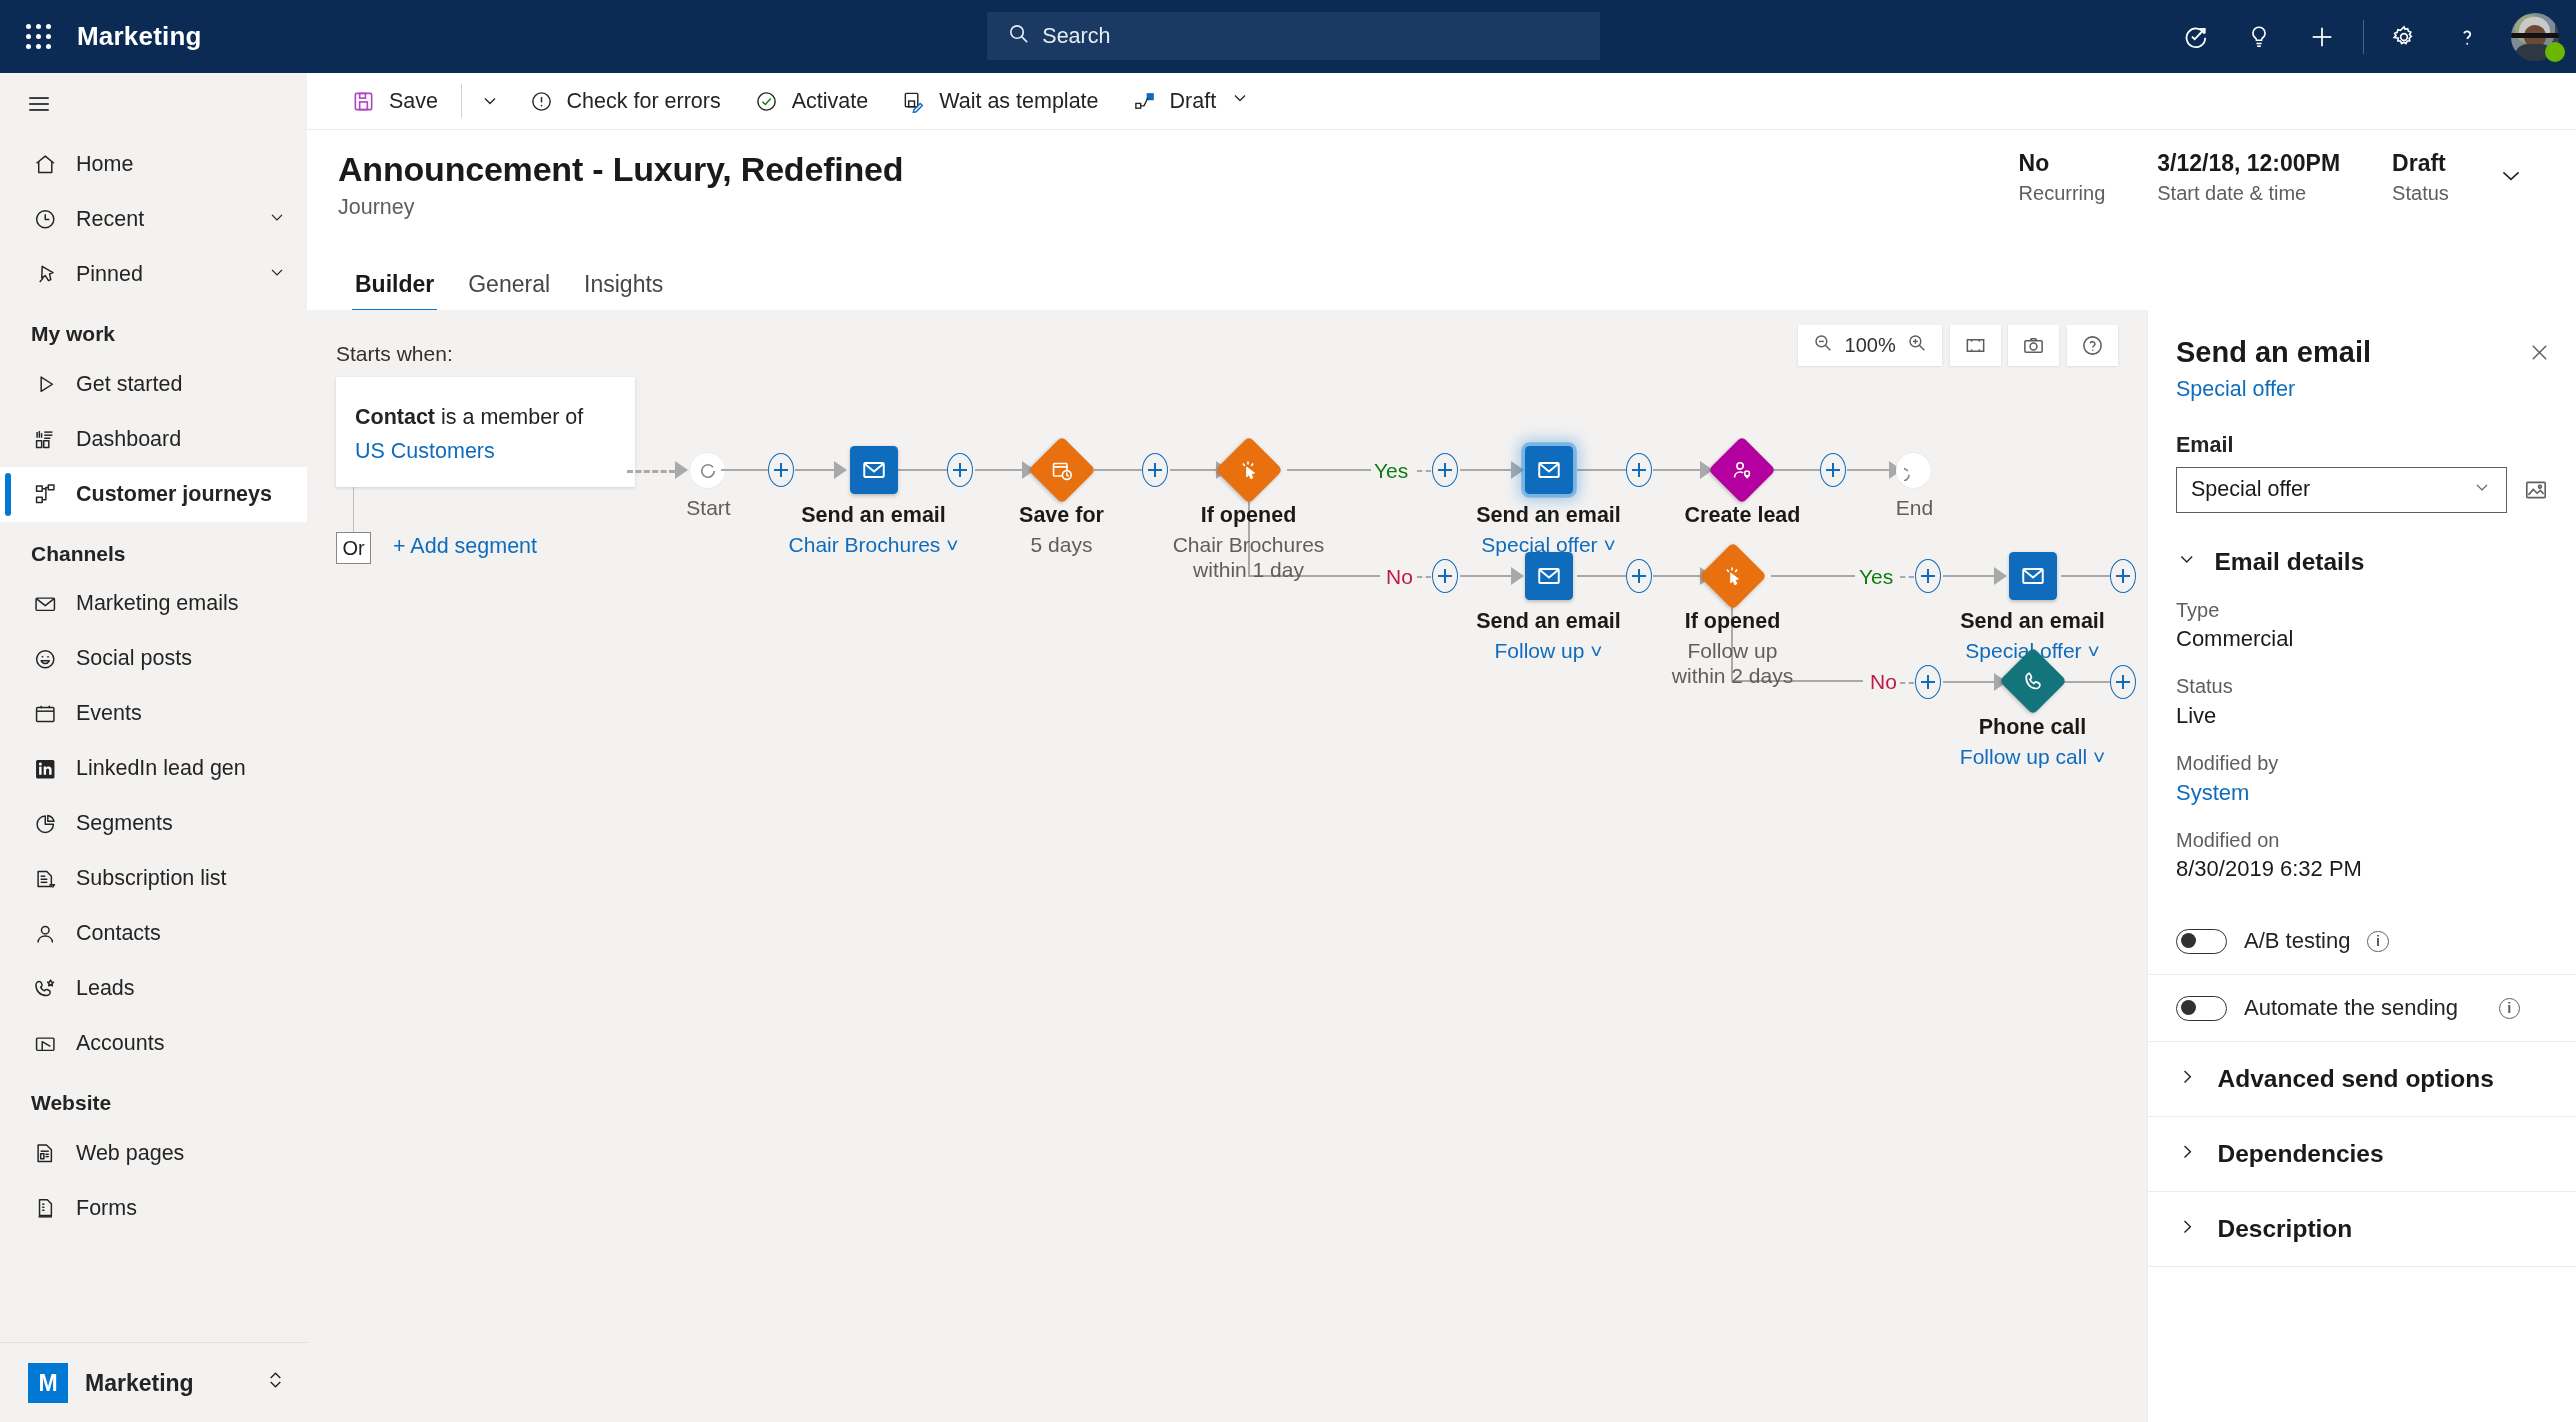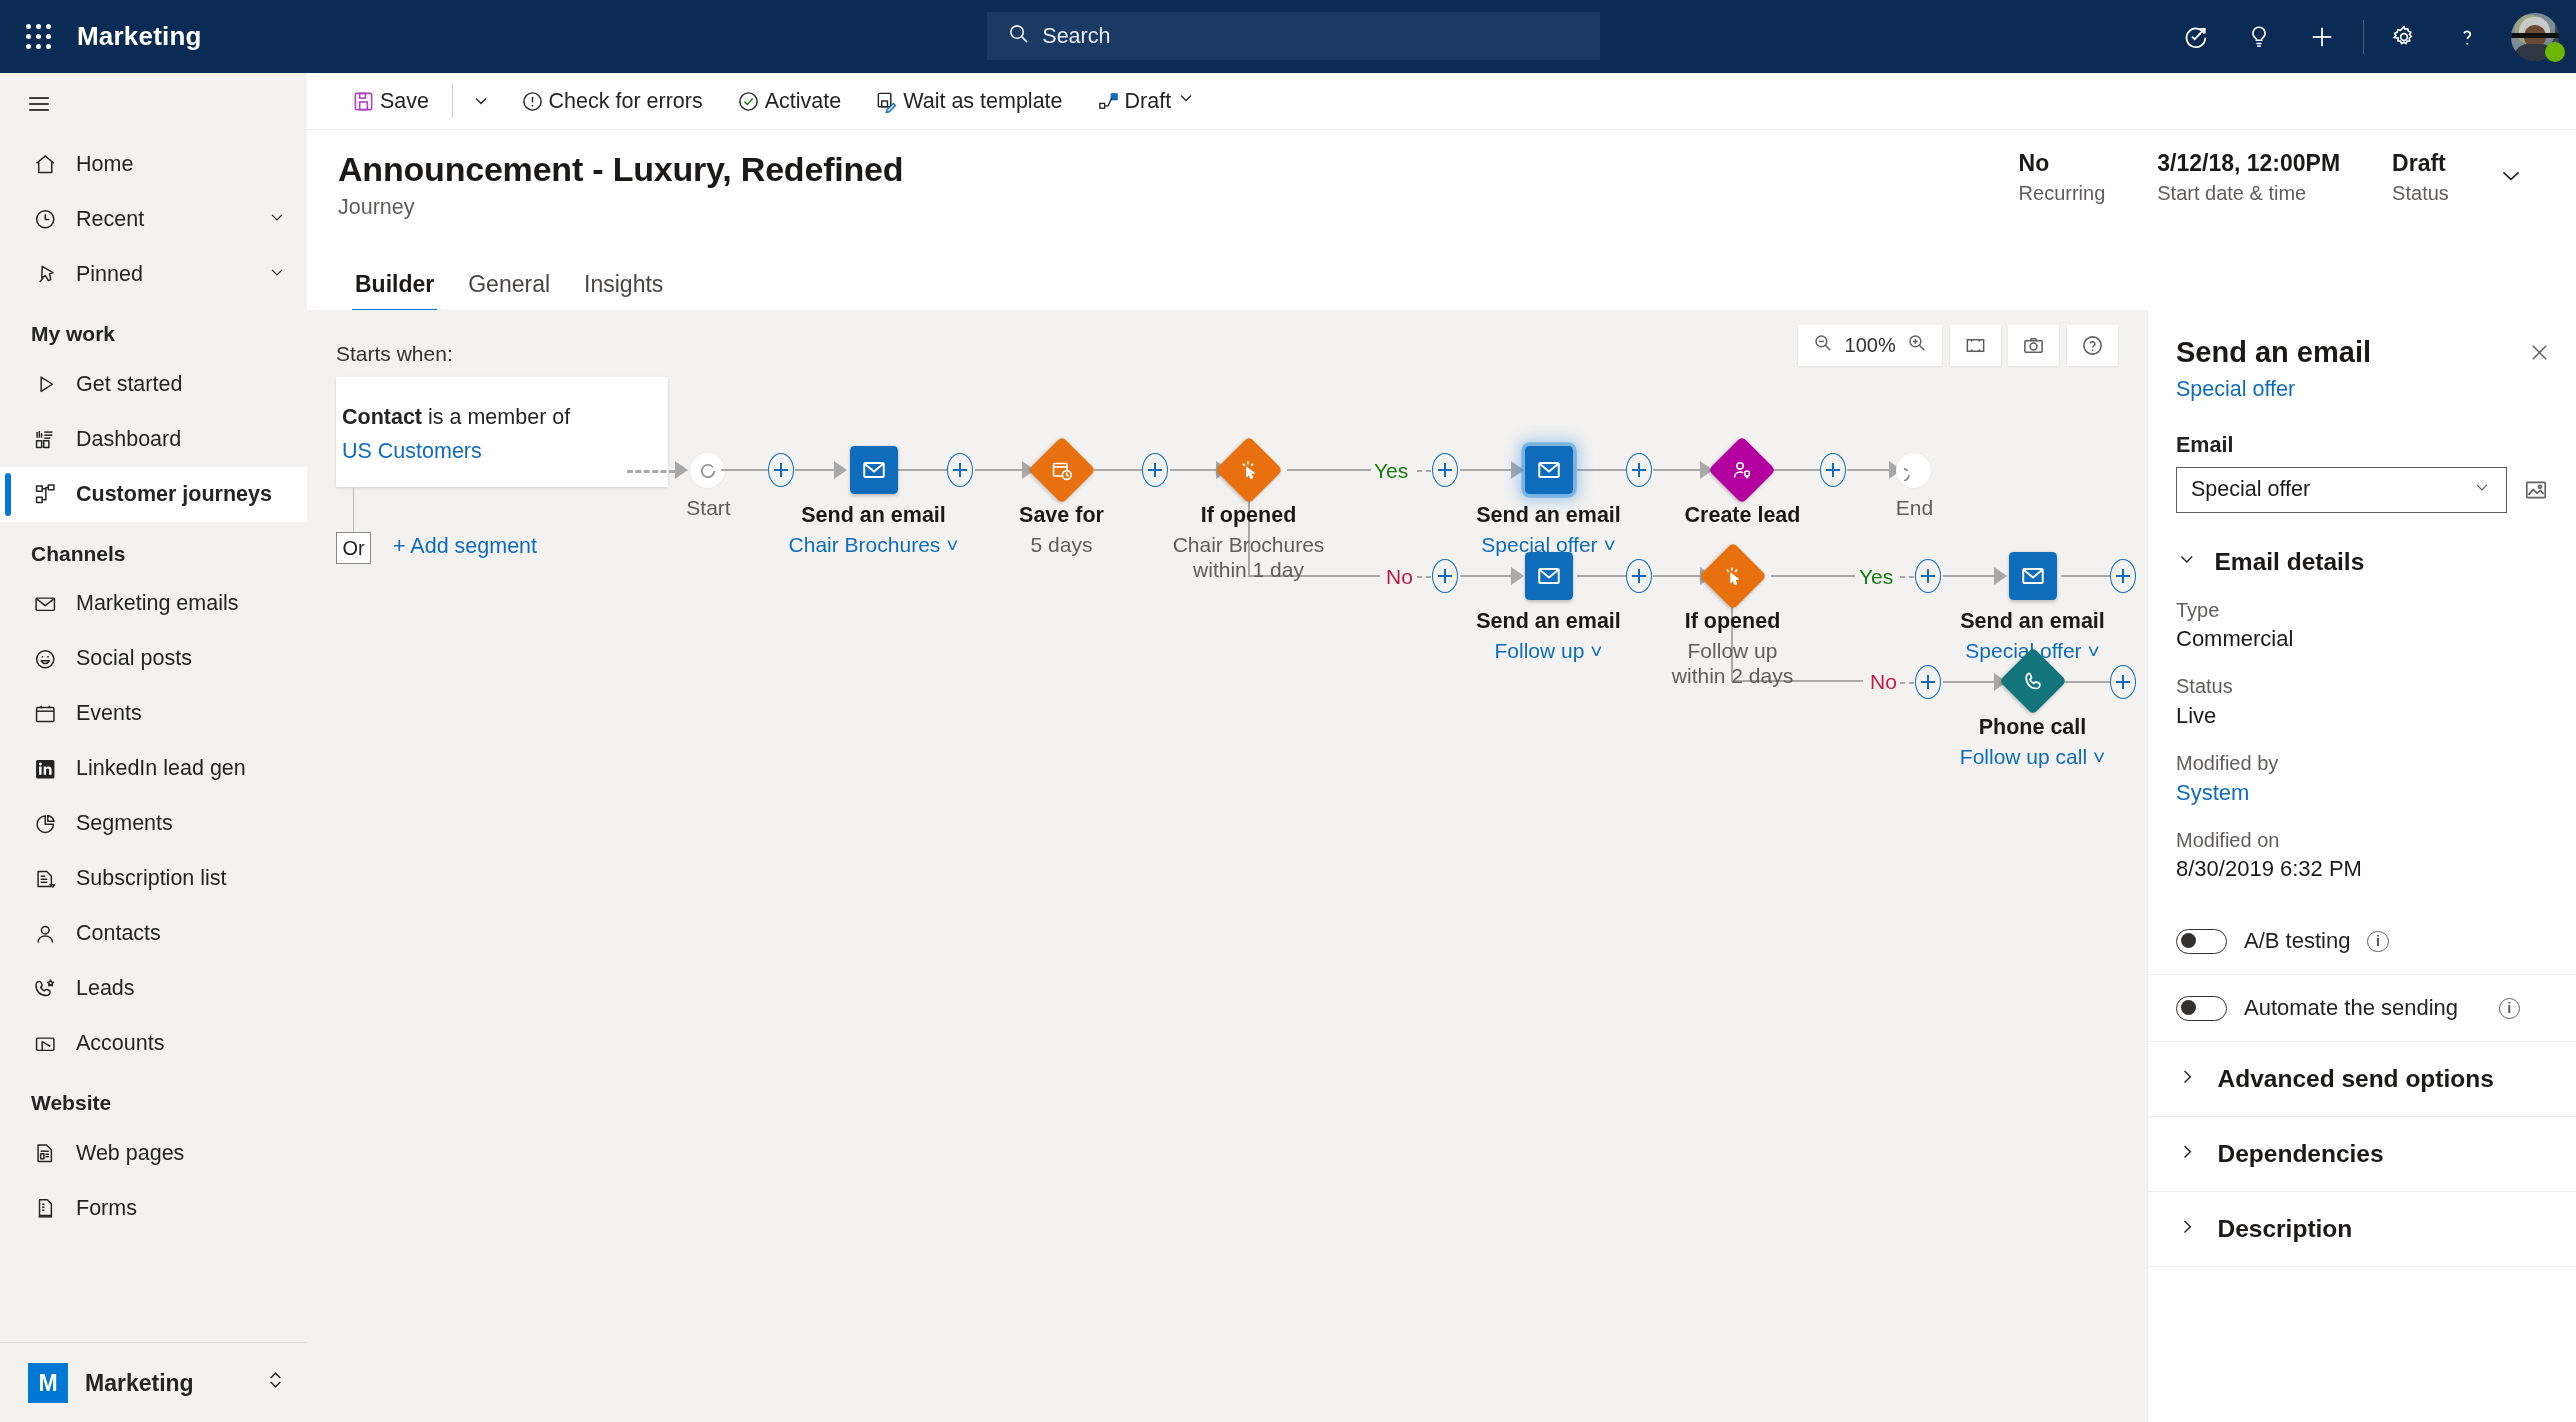--- a/index.html
+++ b/index.html
@@ -66,21 +66,21 @@
     padding: 20px 0 10.7px 31px;
   }
   .nav-foot { border-top: 0.8px solid #e1dfdd; height: 81px; display: flex; align-items: center; padding: 0 20px 0 28px; gap: 17px; cursor: pointer; }
   .nav-foot .sq { width: 40px; height: 40px; background: #0078d4; color: #fff; font-size: 23px; font-weight: 600; display: flex; align-items: center; justify-content: center; flex: none; }
   .nav-foot .lbl { flex: 1; font-size: 23px; font-weight: 600; }
 
   
   .main { position: absolute; top: 73px; left: 307px; width: 2269px; height: 1350px; background: #fff; }
 
   .cmdbar { height: 57px; display: flex; align-items: center; padding-left: 28px; gap: 0; border-bottom: 0.8px solid #edebe9; }
-  .cmd { display: flex; align-items: center; gap: 5px; padding: 0 17px; height: 57px; cursor: pointer; font-size: 21.5px; white-space: nowrap; }
+  .cmd { display: flex; align-items: center; gap: 14px; padding: 0 17px; height: 57px; cursor: pointer; font-size: 21.5px; white-space: nowrap; }
   .cmd .cico { display: flex; align-items: center; }
   .cmd-caret { padding: 0 12.3px; height: 57px; display: flex; align-items: center; cursor: pointer; }
   .cmd-div { width: 0.8px; height: 34px; background: #d2d0ce; margin: 0 6.1px; }
 
   .pagehead { position: relative; padding: 20px 0 0 31px; height: 130px; }
   .page-title { font-size: 34px; font-weight: 600; color: #1b1a19; letter-spacing: -0.2px; }
   .page-sub { font-size: 21.5px; color: #605e5c; margin-top: 6.1px; }
 
   .headmeta { position: absolute; right: 46px; top: 20px; display: flex; align-items: flex-start; gap: 0; }
   .hm { display: flex; flex-direction: column; align-items: flex-start; padding: 0 26px; }
@@ -97,22 +97,22 @@
   .canvas {
     position: absolute; top: 310px; left: 307px; width: 1840px; height: 1113px;
     background: #f3f2f1; overflow: hidden;
   }
   .zoomtools { position: absolute; right: 29px; top: 15.3px; display: flex; gap: 7.7px; z-index: 12; }
   .ztile { background: #fff; height: 41px; display: flex; align-items: center; justify-content: center; gap: 10.7px; padding: 0 14px; box-shadow: 0 0.8px 2.3px rgba(0,0,0,.12); cursor: pointer; }
   .ztile .zpct { font-size: 20px; color: #323130; }
 
   .starts-when { position: absolute; left: 29px; top: 32px; font-size: 21px; color: #323130; }
   .seg-card {
-    position: absolute; left: 29px; top: 67px; width: 332px; height: 110px;
-    background: #fff; box-shadow: 0 0.8px 3.1px rgba(0,0,0,.14); padding: 28px 6px;
+    position: absolute; left: 29px; top: 67px; width: 299px; height: 110px;
+    background: #fff; box-shadow: 0 0.8px 3.1px rgba(0,0,0,.14); padding: 28px 19px;
   }
   .seg-card .l1 { font-size: 21.5px; color: #242424; }
   .seg-card .l1 b { font-weight: 700; }
   .seg-card .l2 { font-size: 21.5px; color: #0f6cbd; margin-top: 9.2px; cursor: pointer; }
   .or-box {
     position: absolute; left: 29px; top: 222px; width: 35px; height: 32px;
     border: 0.8px solid #8a8886; background: #fff; display: flex; align-items: center; justify-content: center;
     font-size: 20px; color: #242424; cursor: pointer;
   }
   .or-line { position: absolute; left: 46px; top: 177px; width: 0.8px; height: 45px; background: #bdbdbd; }

